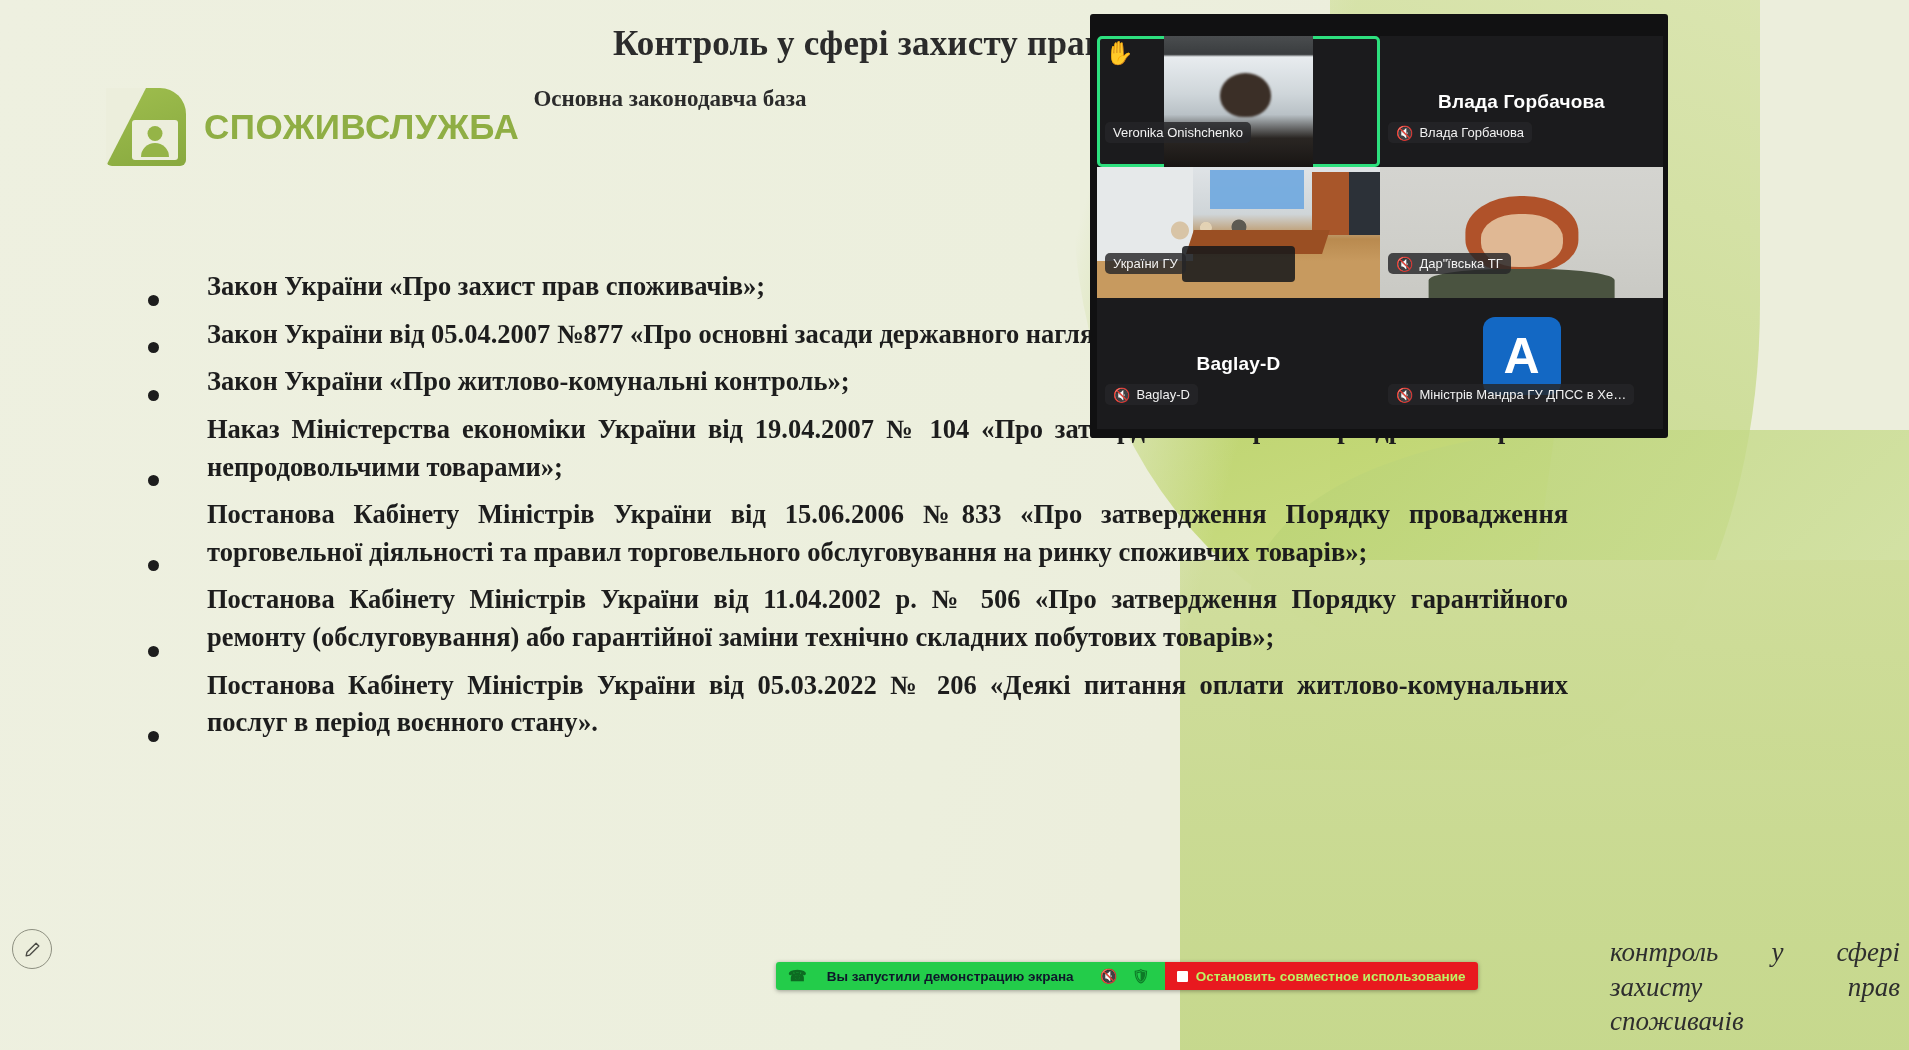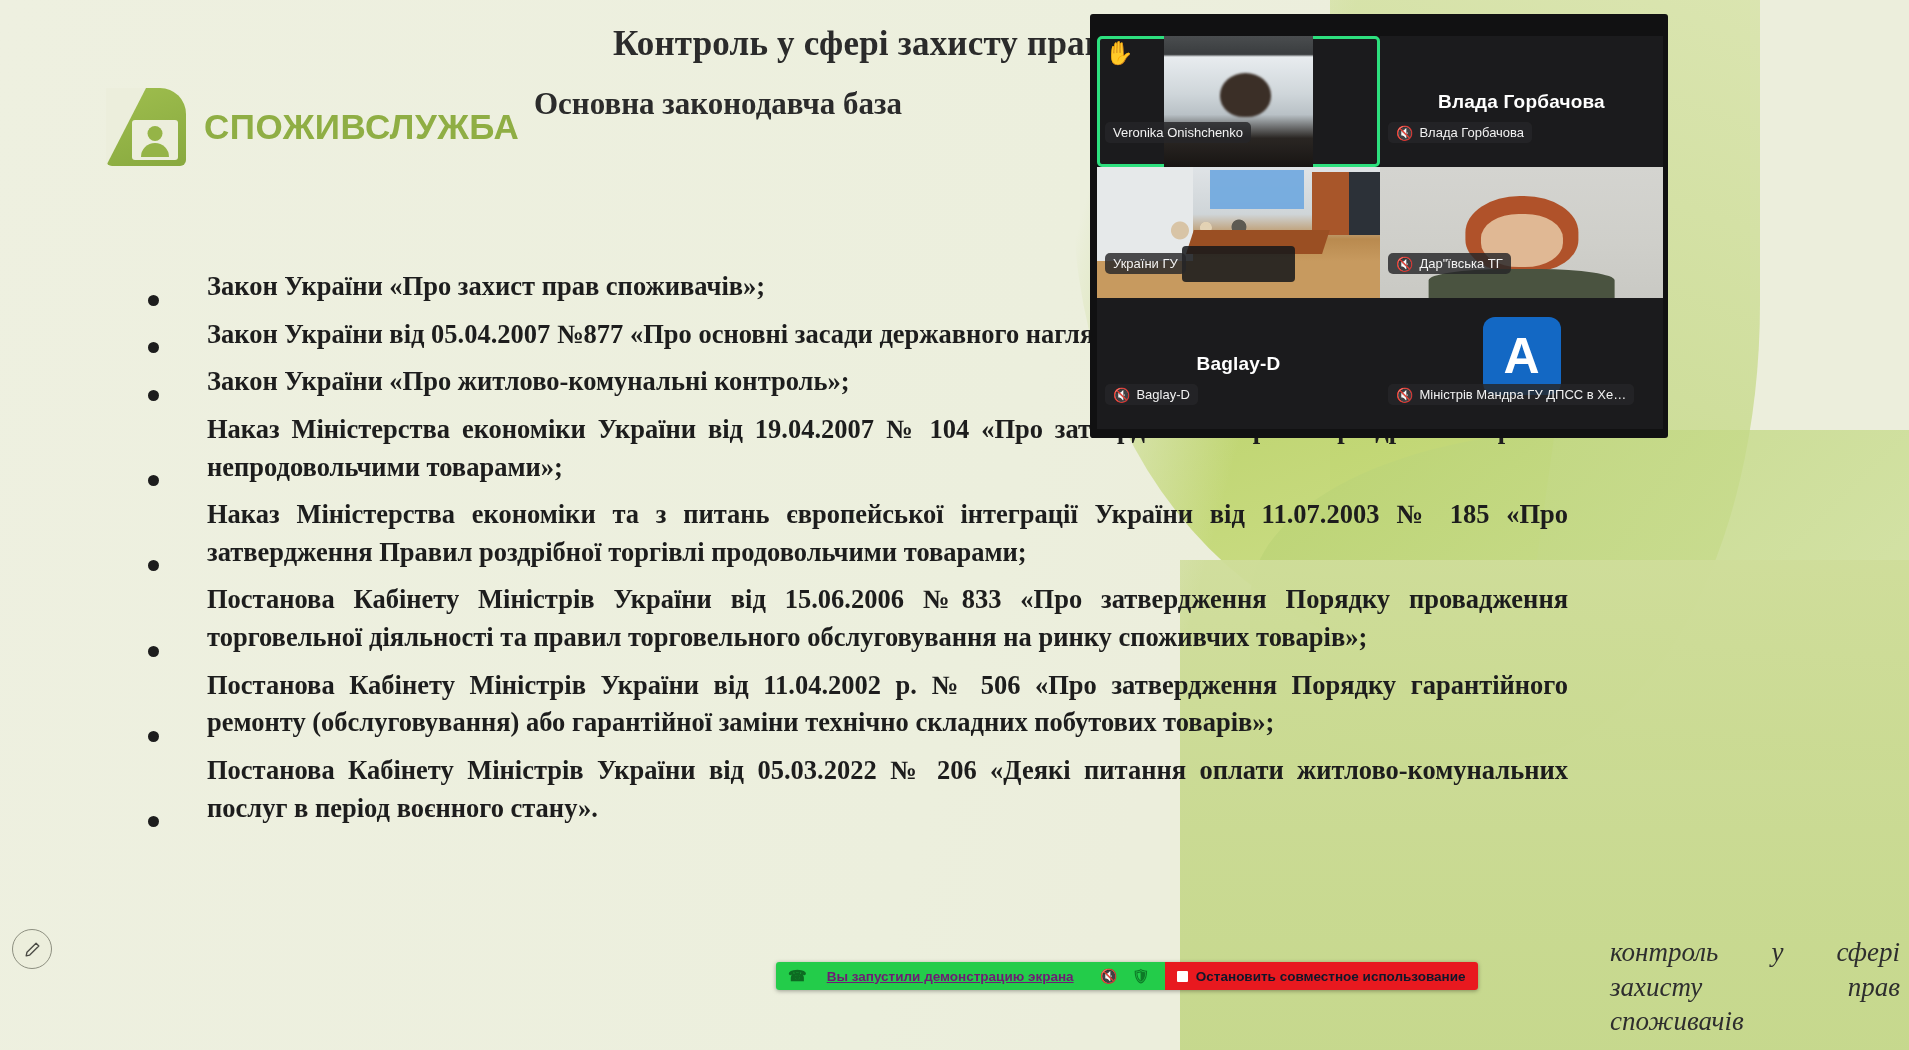--- a/index.html
+++ b/index.html
@@ -80,21 +80,21 @@
   }
 
   
   .slide-title{
     position:absolute;left:0;top:24px;width:1909px;text-align:center;
     font-family:"Liberation Serif",serif;font-weight:bold;font-size:35px;color:#2b2b2b;
     letter-spacing:.2px;
   }
   .slide-subtitle{
     position:absolute;left:0;top:86px;width:1340px;text-align:center;
-    font-family:"Liberation Serif",serif;font-weight:bold;font-size:31px;color:#2b2b2b;margin-left:48px;
+    font-family:"Liberation Serif",serif;font-weight:bold;font-size:23px;color:#2b2b2b;
   }
 
   
   #bullets{
     position:absolute;left:148px;top:268px;width:1420px;
     font-family:"Liberation Serif",serif;font-weight:bold;font-size:26.5px;color:#1d1d1d;
   }
   .bl{display:flex;align-items:flex-end;margin-bottom:10px;}
   .bl .dot{
     flex:0 0 auto;width:11px;height:11px;border-radius:50%;background:#1d1d1d;
@@ -120,24 +120,24 @@
   
   #share-bar{
     position:absolute;left:776px;top:962px;height:28px;display:flex;align-items:stretch;
     font-size:13.5px;font-weight:bold;border-radius:3px;overflow:hidden;
     box-shadow:0 1px 4px rgba(0,0,0,.35);
   }
   #share-bar .green{
     background:#23cc4a;color:#111;display:flex;align-items:center;gap:0;padding:0 8px;
   }
   #share-bar .green .phone{margin:0 10px 0 4px;font-size:15px;color:#0d6b22;}
-  #share-bar .green .msg{padding:0 20px 0 10px;white-space:nowrap;color:#701a75;text-decoration:underline;}
+  #share-bar .green .msg{padding:0 20px 0 10px;white-space:nowrap;color:#0f172a;}
   #share-bar .green .ic{margin:0 7px;font-size:14px;line-height:1;}
   #share-bar .red{
-    background:#e8191f;color:#0f172a;display:flex;align-items:center;gap:8px;padding:0 12px;white-space:nowrap;
+    background:#e8191f;color:#bef264;display:flex;align-items:center;gap:8px;padding:0 12px;white-space:nowrap;
   }
   #share-bar .red .sq{width:11px;height:11px;background:#fff;border-radius:1px;display:inline-block;}
 
   
   #vidpanel{
     position:absolute;left:1090px;top:14px;width:578px;height:424px;
     background:#111112;border-radius:3px;overflow:hidden;
   }
   .grid{
     position:absolute;left:7px;top:22px;width:566px;height:393px;
@@ -244,24 +244,20 @@
       <div class="bl">
         <span class="dot"></span>
         <span class="txt nojust">Закон України «Про житлово-комунальні контроль»;</span>
       </div>
       <div class="bl">
         <span class="dot"></span>
         <span class="txt">Наказ Міністерства економіки України  від 19.04.2007 № 104  «Про затвердження Правил роздрібної торгівлі непродовольчими товарами»;</span>
       </div>
       <div class="bl">
         <span class="dot"></span>
-        <span class="txt">Наказ Міністерства економіки та з питань європейської інтеграції України від 11.07.2003 № 185 «Про затвердження Правил роздрібної торгівлі  продовольчими товарами;</span>
-      </div>
-      <div class="bl">
-        <span class="dot"></span>
         <span class="txt">Постанова Кабінету Міністрів України від 15.06.2006 №833 «Про затвердження Порядку провадження торговельної діяльності та правил  торговельного обслуговування  на ринку споживчих товарів»;</span>
       </div>
       <div class="bl">
         <span class="dot"></span>
         <span class="txt">Постанова Кабінету Міністрів України від 11.04.2002 р. № 506 «Про затвердження Порядку гарантійного ремонту (обслуговування) або гарантійної заміни технічно складних побутових товарів»;</span>
       </div>
       <div class="bl">
         <span class="dot"></span>
         <span class="txt">Постанова Кабінету Міністрів України від 05.03.2022 № 206 «Деякі питання оплати житлово-комунальних послуг в період воєнного стану».</span>
       </div>

